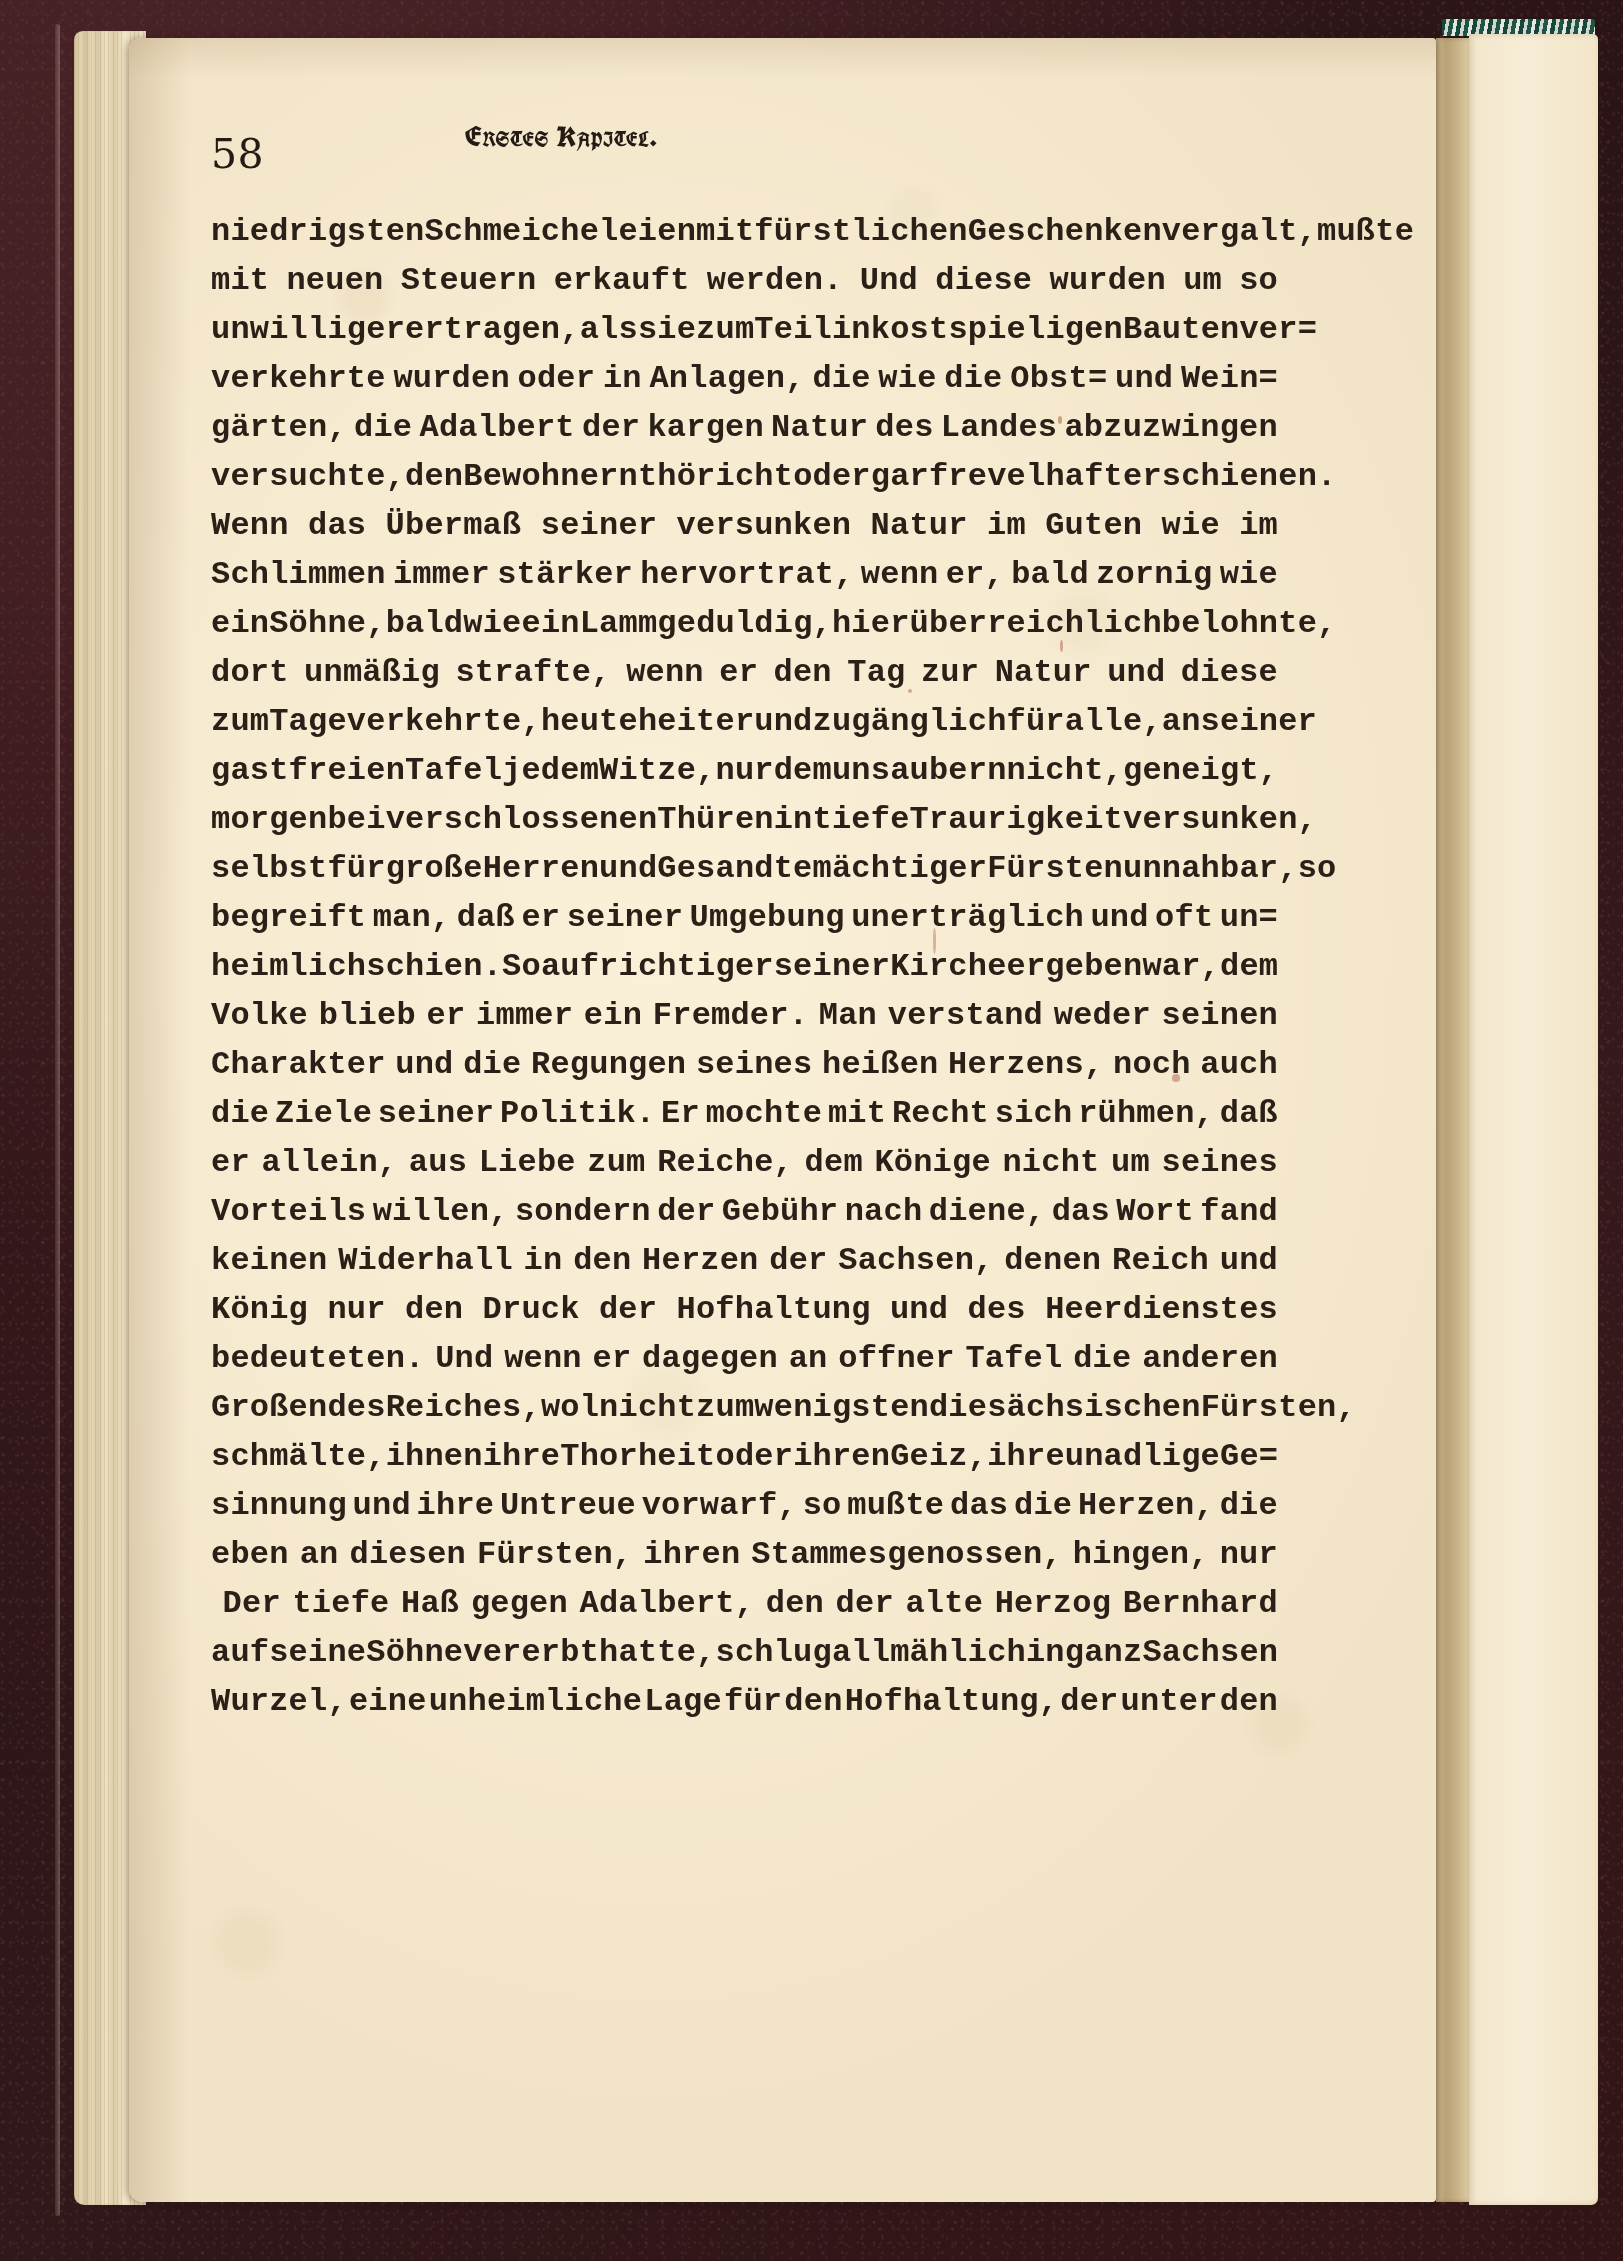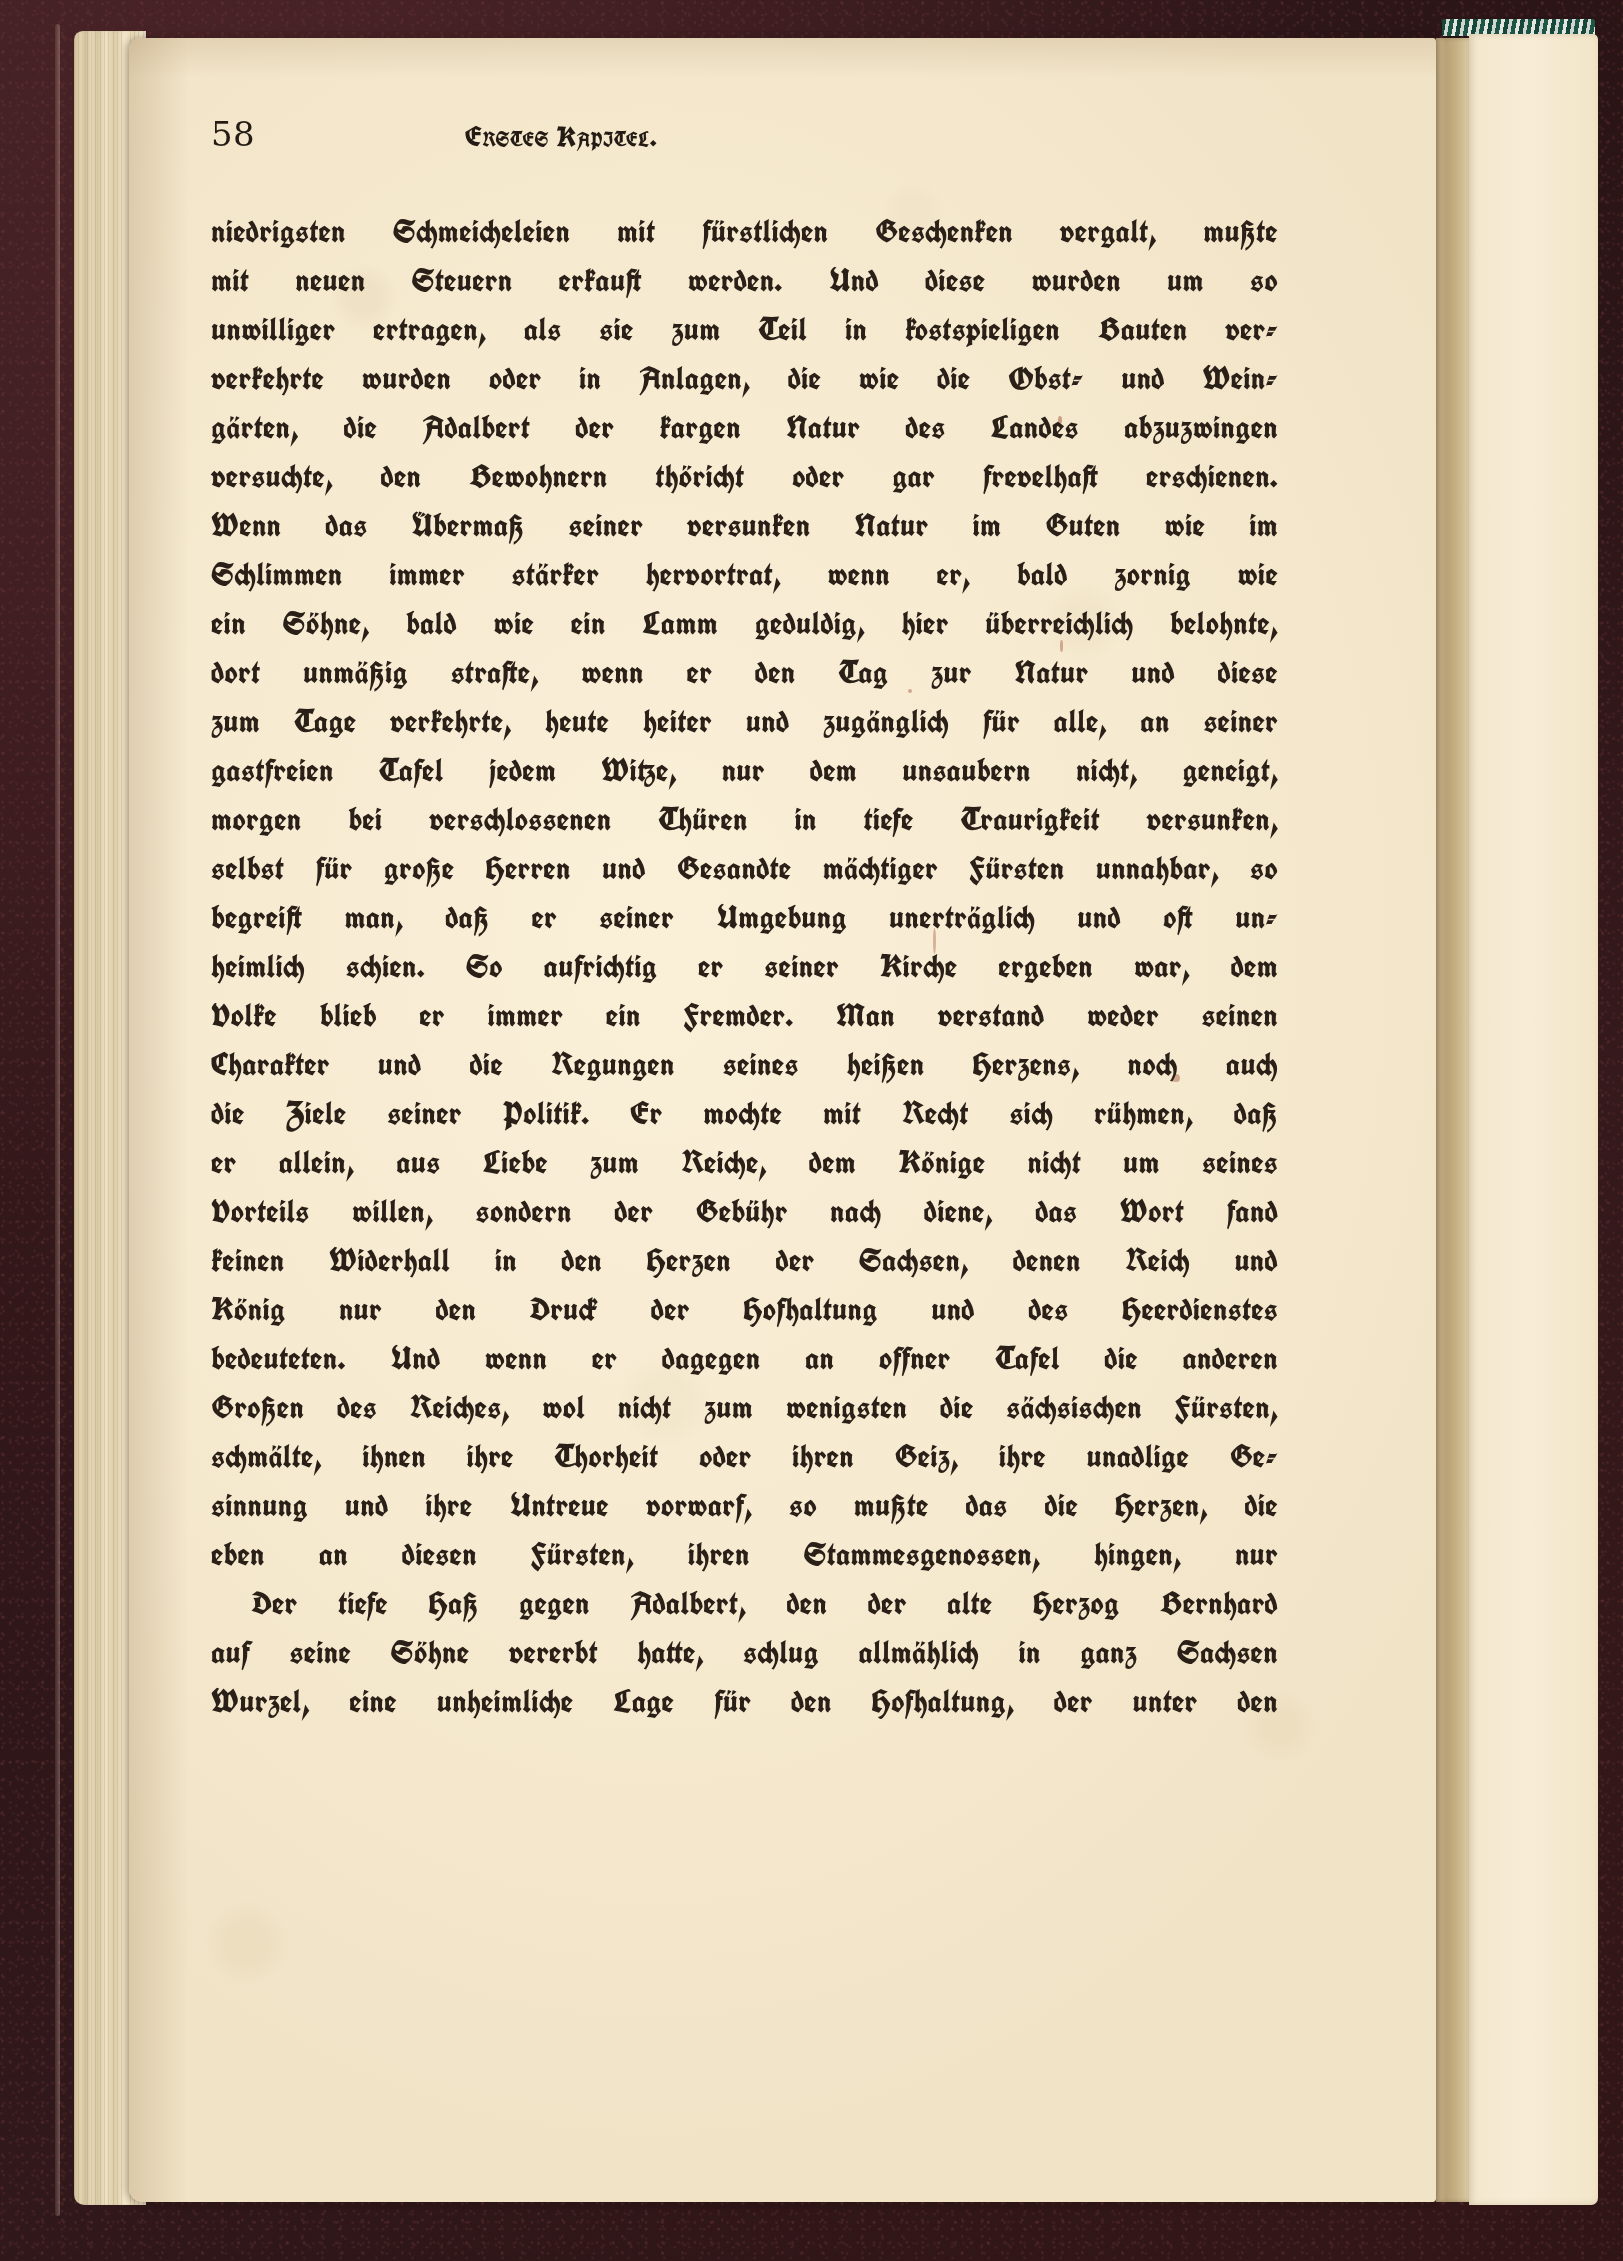--- a/index.html
+++ b/index.html
@@ -121,23 +121,23 @@
   }
 
   .running-head {
     position: relative;
     height: 48px;
     margin-bottom: 45px;
   }
   .folio {
     position: absolute;
     left: 0;
-    top: 0;
+    top: 16px;
     font-family: "DejaVu Serif", "Liberation Serif", serif;
-    font-size: 34px;
+    font-size: 41px;
     color: #241c14;
     letter-spacing: 0.4px;
   }
   .chapter-head {
     position: absolute;
     left: 254px;
     top: 3.4px;
     font-family: "UnifrakturCook", "DejaVu Serif", serif;
     font-size: 29px;
     color: #241c14;
@@ -160,21 +160,21 @@
     line-height: 49px;
     color: #2a2018;
     white-space: nowrap;
     letter-spacing: 0.2px;
   }
   
   .tline.flush { display: block; }
   .tline .w { display: inline-block; }
 
   
-  .tline { text-rendering: optimizeLegibility; }
+  .tline { text-rendering: optimizeLegibility; font-family: Liberation Mono, monospace; }
 
   
   .gutter {
     position: absolute;
     left: 1436px;
     top: 38px;
     width: 33px;
     height: 2164px;
     background: linear-gradient(90deg,
       #cdb98f 0%, #b9a176 30%, #c6b084 62%, #dccba4 100%);

